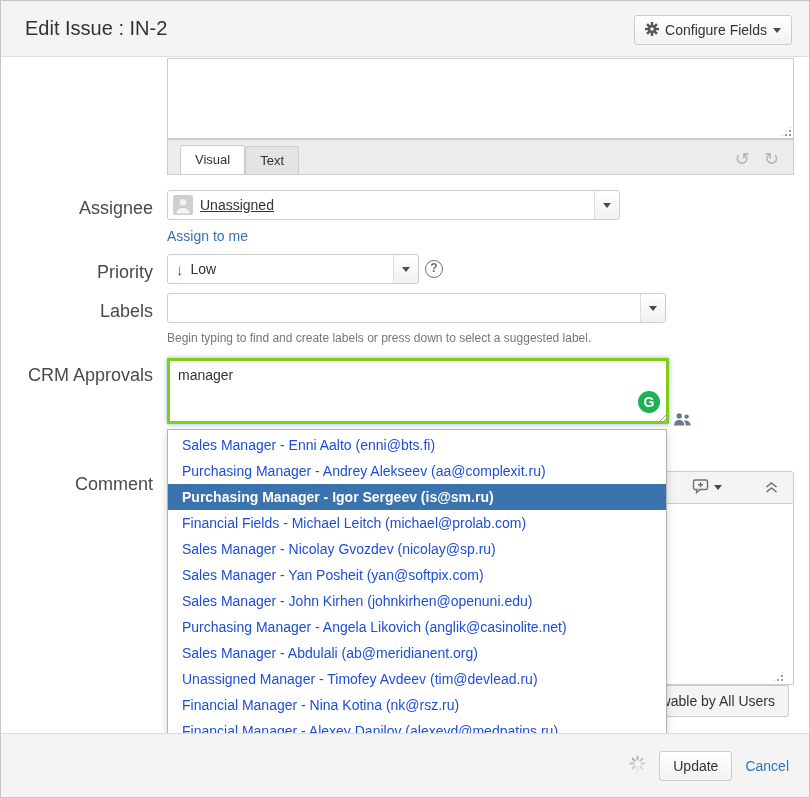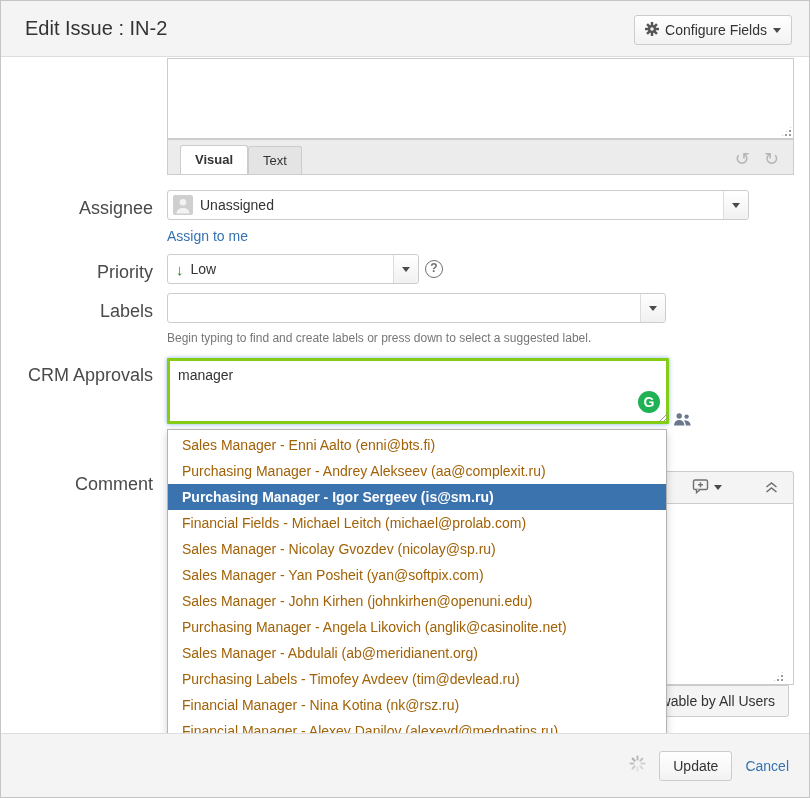--- a/index.html
+++ b/index.html
@@ -57,21 +57,21 @@
   .tabbar {
     position:absolute; left:166px; top:138px; width:627px; height:36px;
     background:#ececec; border:1px solid #ccc; display:flex; align-items:flex-end;
   }
   .tab {
     font-size:13px; line-height:27px; padding:0 14px;
     border:1px solid #ccc; border-bottom:none; border-radius:3px 3px 0 0;
     margin-left:0; background:#e4e4e4; color:#333; cursor:pointer;
   }
   .tab.first { margin-left:12px; }
-  .tab.active { background:#fff; height:29px;font-weight:bold; }
+  .tab.active { background:#fff; height:29px; }
   .undo-redo {
     position:absolute; right:14px; top:8px; color:#b5b5b5; font-size:18px;
     display:flex; gap:14px;
   }
   .undo-redo span { cursor:pointer; }
 
   
   .select {
     position:absolute; left:166px; height:30px;
     border:1px solid #ccc; border-radius:3px; background:#fff;
@@ -142,21 +142,21 @@
 
   
   .suggestions {
     position:absolute; left:166px; top:428px; width:500px; height:318px;
     background:#fff; border:1px solid #b3b3b3;
     box-shadow:0 3px 8px rgba(0,0,0,.18); z-index:30; overflow:hidden;
   }
   .suggestions ul { list-style:none; padding:2px 0; }
   .sugg-item {
     height:26px; line-height:26px; padding:0 14px; font-size:14px;
-    color:#a16207; white-space:nowrap; cursor:pointer;
+    color:#1d4ed8; white-space:nowrap; cursor:pointer;
   }
   .sugg-item.selected {
     background:var(--selection-blue,#3b73af); color:#fff; font-weight:bold;
   }
 
   
   .dlg-footer {
     position:absolute; left:0; right:0; bottom:0; height:64px;
     background:#f4f4f4; border-top:1px solid #ddd; z-index:40;
     display:flex; align-items:center; justify-content:flex-end;
@@ -193,21 +193,21 @@
   <div class="tabbar">
     <div class="tab first active">Visual</div>
     <div class="tab">Text</div>
     <div class="undo-redo">
       <span>↺</span>
       <span>↻</span>
     </div>
   </div>
 
   <div class="field-label" style="top:197px;">Assignee</div>
-  <div class="select" style="top:189px; width:582px;">
+  <div class="select" style="top:189px; width:453px;text-decoration:underline;">
     <span class="avatar">
       <svg width="20" height="20" viewBox="0 0 20 20">
         <rect width="20" height="20" rx="2" fill="#cfcfcf"></rect>
         <circle cx="10" cy="7.2" r="3.3" fill="#f2f2f2"></circle>
         <path d="M3.4 18.5 c.6-4 3.2-5.4 6.6-5.4 s6 1.4 6.6 5.4 z" fill="#f2f2f2"></path>
       </svg>
     </span>
     <span class="select-text">Unassigned</span>
     <span class="caret-btn">
         <span class="tri-down"></span>
@@ -283,21 +283,21 @@
     <ul>
         <li class="sugg-item">Sales Manager - Enni Aalto (enni@bts.fi)</li>
         <li class="sugg-item">Purchasing Manager - Andrey Alekseev (aa@complexit.ru)</li>
         <li class="sugg-item selected">Purchasing Manager - Igor Sergeev (is@sm.ru)</li>
         <li class="sugg-item">Financial Fields - Michael Leitch (michael@prolab.com)</li>
         <li class="sugg-item">Sales Manager - Nicolay Gvozdev (nicolay@sp.ru)</li>
         <li class="sugg-item">Sales Manager - Yan Posheit (yan@softpix.com)</li>
         <li class="sugg-item">Sales Manager - John Kirhen (johnkirhen@openuni.edu)</li>
         <li class="sugg-item">Purchasing Manager - Angela Likovich (anglik@casinolite.net)</li>
         <li class="sugg-item">Sales Manager - Abdulali (ab@meridianent.org)</li>
-        <li class="sugg-item">Purchasing Labels - Timofey Avdeev (tim@devlead.ru)</li>
+        <li class="sugg-item">Unassigned Manager - Timofey Avdeev (tim@devlead.ru)</li>
         <li class="sugg-item">Financial Manager - Nina Kotina (nk@rsz.ru)</li>
         <li class="sugg-item">Financial Manager - Alexey Danilov (alexeyd@medpatins.ru)</li>
       </ul>
   </div>
 
   <div class="dlg-footer">
     <span class="spinner">
       <svg width="17" height="17" viewBox="0 0 17 17">
         <g stroke-width="2" stroke-linecap="round">
           <line x1="8.5" y1="1.5" x2="8.5" y2="4.5" stroke="#adadad"></line>

